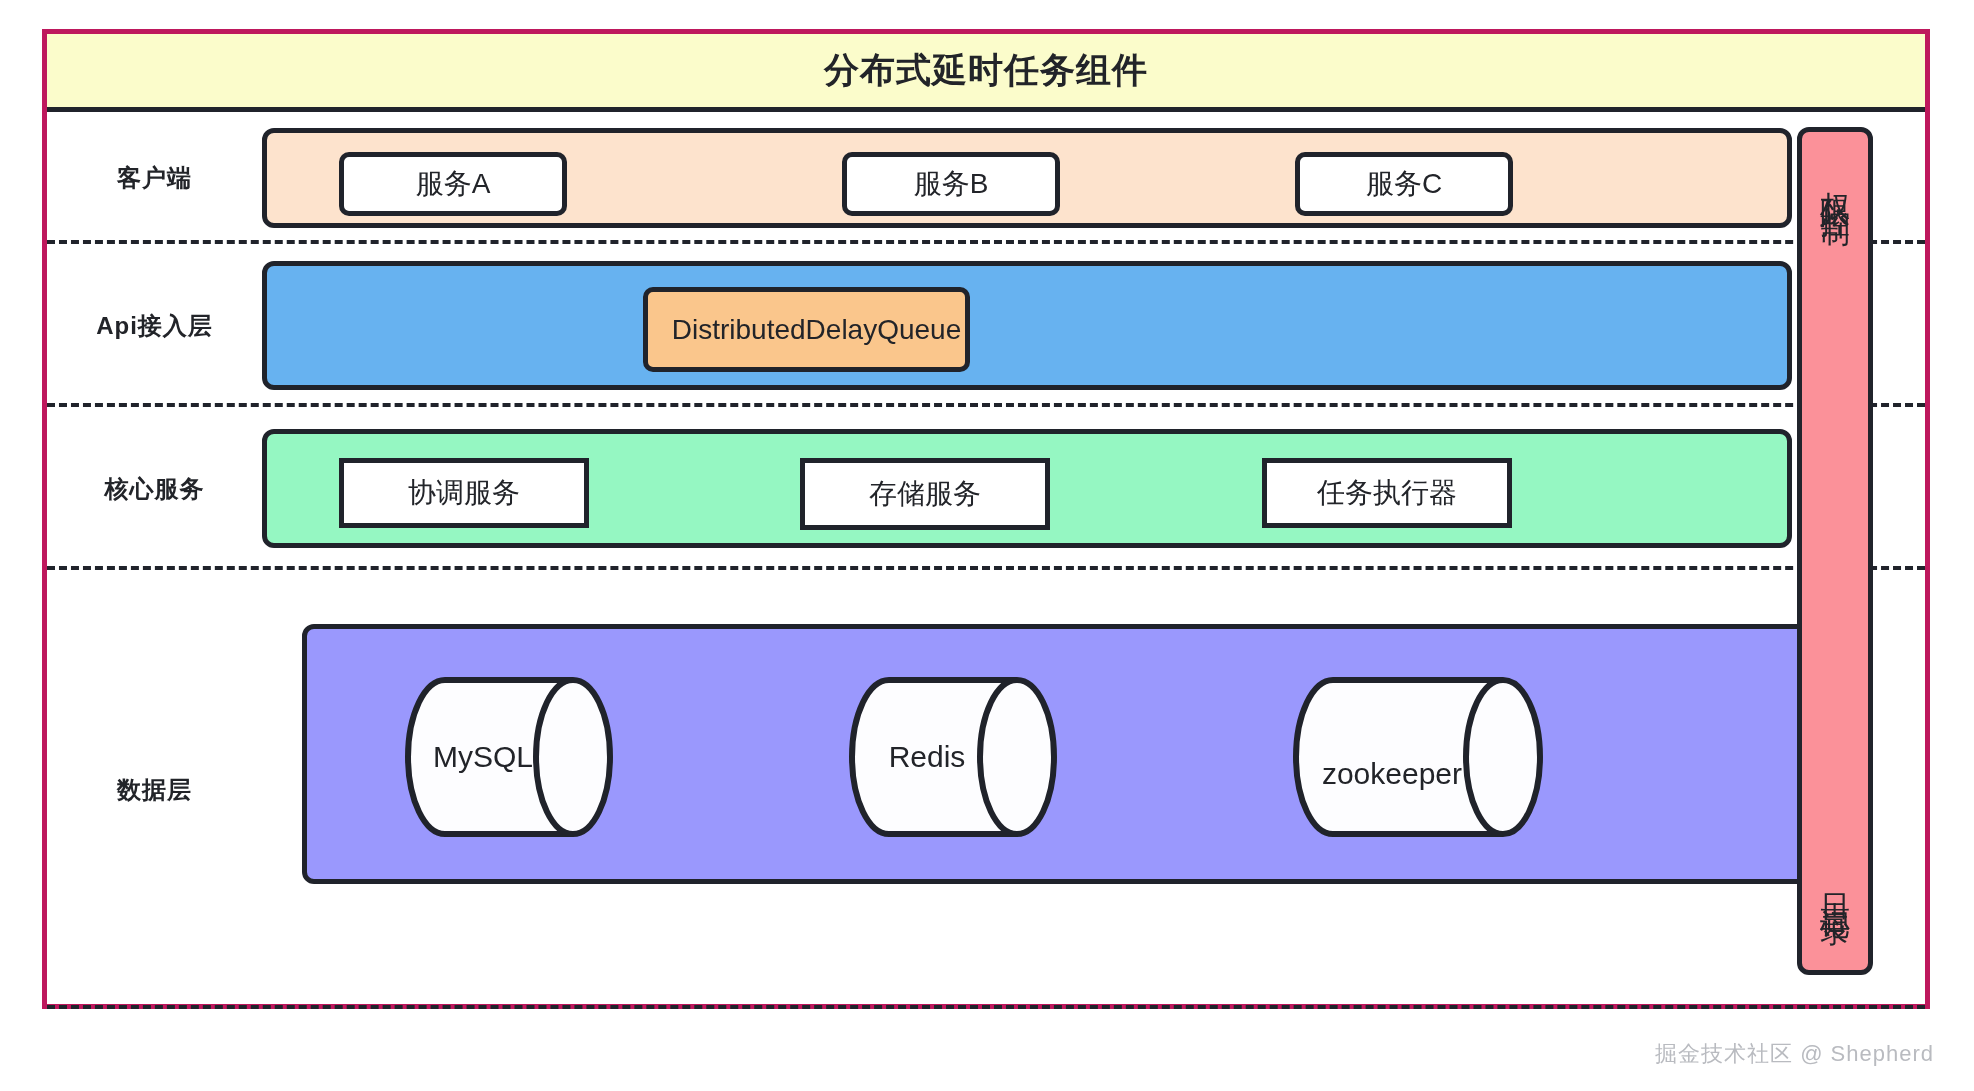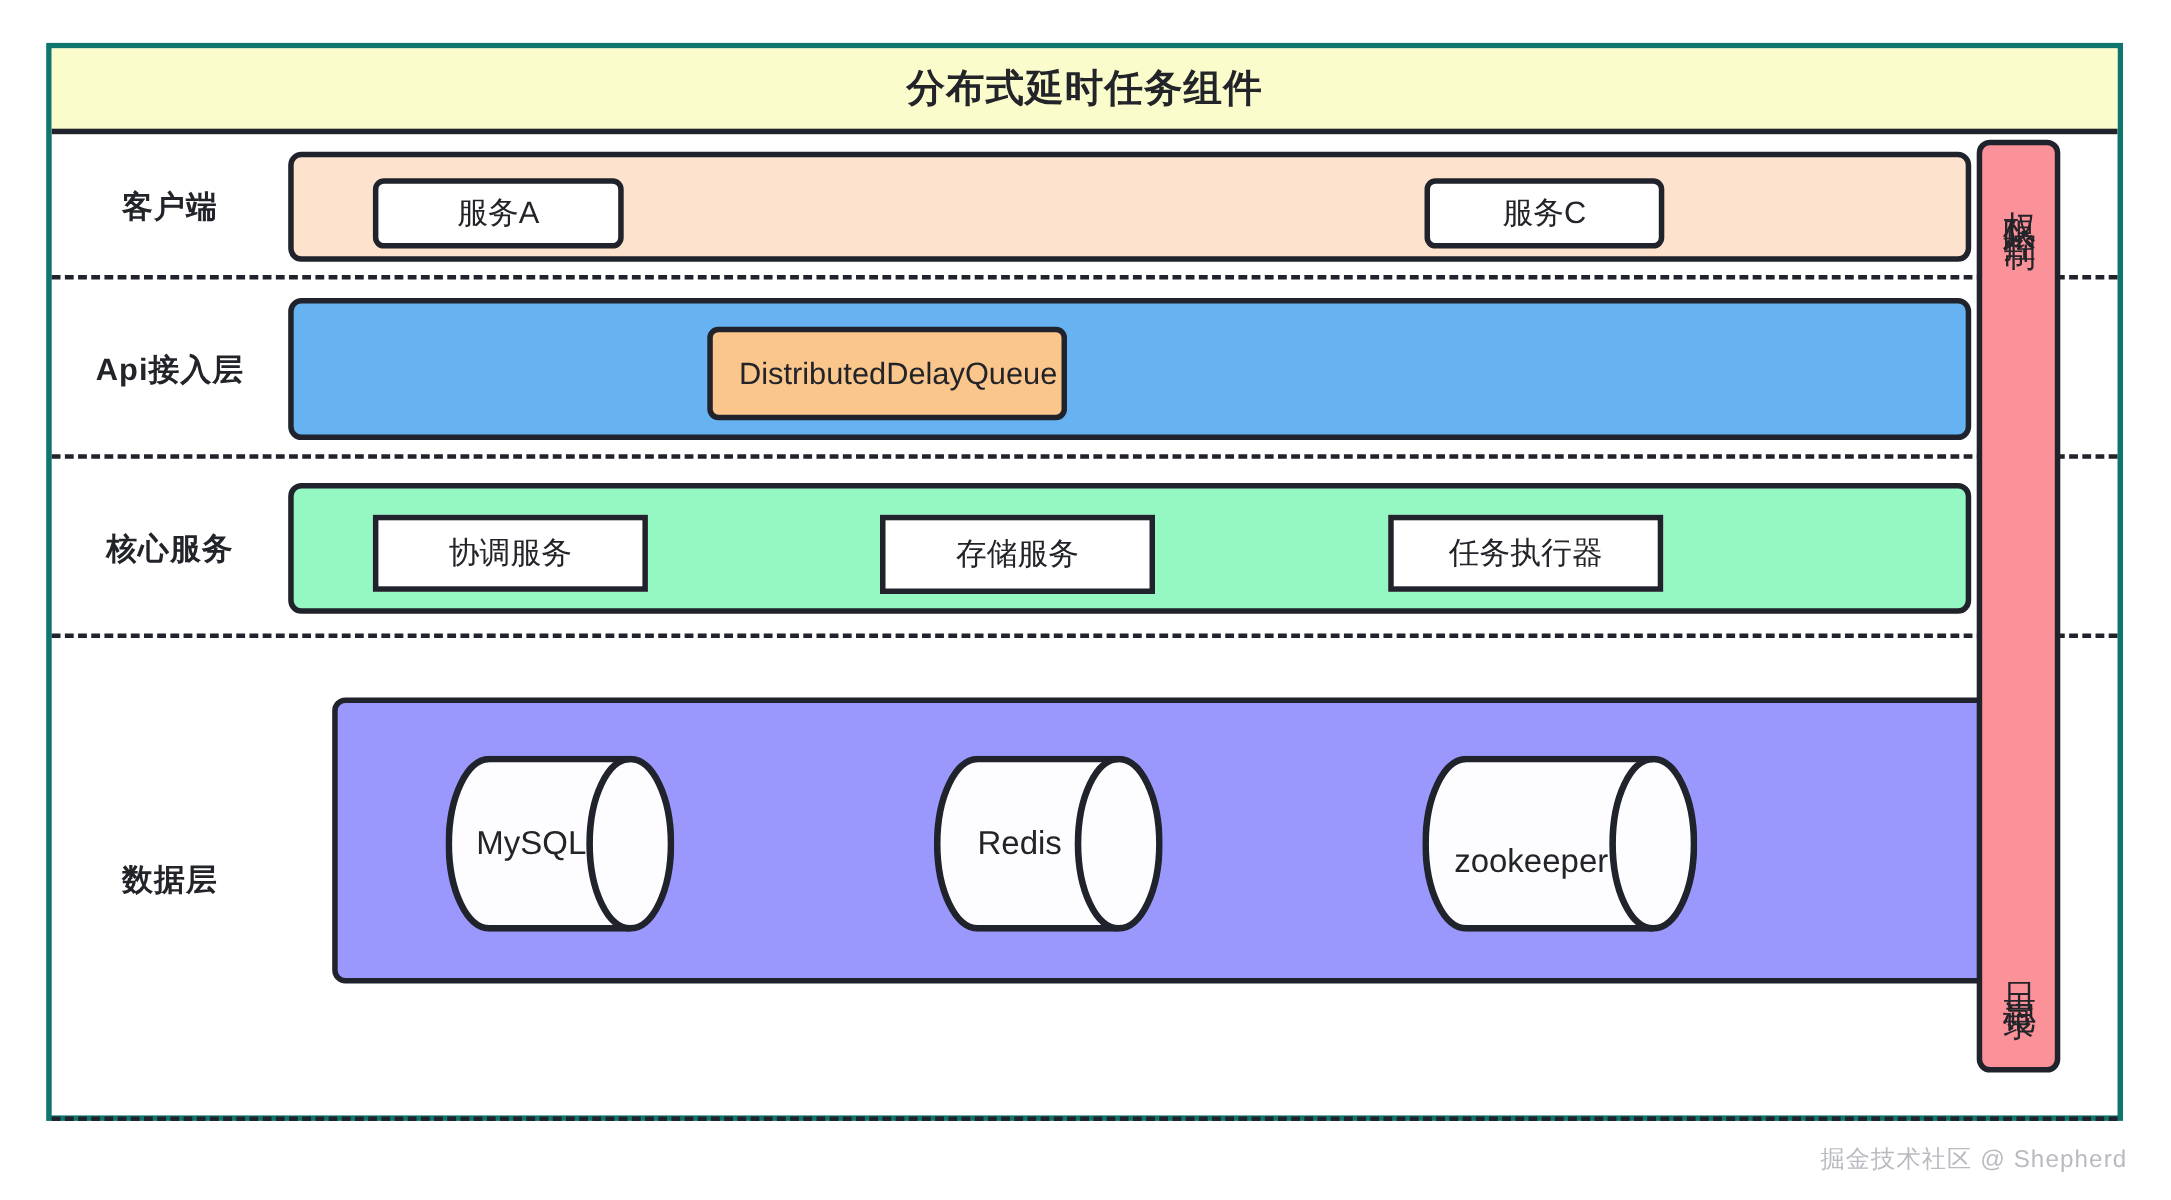--- a/index.html
+++ b/index.html
@@ -12,24 +12,24 @@
     height: 1091px;
     font-family: "Liberation Sans", "DejaVu Sans", sans-serif;
     overflow: hidden;
     position: relative;
   }
 
   
   #diagram-frame {
     position: absolute;
     left: 42px;
-    top: 39px;
+    top: 29px;
     width: 1888px;
     height: 980px;
-    border: 5px solid #0f766e;
+    border: 5px solid #be185d;
     box-sizing: border-box;
     background: #ffffff;
   }
 
   
   #title-band {
     position: absolute;
     left: 0;
     top: 0;
     width: 100%;
@@ -64,21 +64,21 @@
     right: 0;
     bottom: 0;
     height: 0;
     border-bottom: 4px dashed #20232b;
   }
 
   .layer-label {
     width: 215px;
     flex: 0 0 215px;
     text-align: center;
-    font-size: 28px;
+    font-size: 24px;
     font-weight: bold;
     color: #222429;
     letter-spacing: 1px;
   }
 
   
   .band {
     border: 5px solid #20232b;
     border-radius: 12px;
     box-sizing: border-box;
@@ -179,20 +179,23 @@
   <div id="title-band">
     <div class="title-text">分布式延时任务组件</div>
   </div>
 
   <div class="layer-row sep-bottom" style="top:78px; height:132px;">
     <div class="layer-label">客户端</div>
     <div class="band band-client" style="position:absolute; left:215px; top:16px; width:1530px; height:100px;">
       <div class="node node-rounded" style="left:72px; top:19px; width:228px; height:64px;">
         <span>服务A</span>
       </div>
+      <div class="node node-rounded" style="left:575px; top:19px; width:218px; height:64px;">
+        <span>服务B</span>
+      </div>
       <div class="node node-rounded" style="left:1028px; top:19px; width:218px; height:64px;">
         <span>服务C</span>
       </div>
     </div>
   </div>
 
   <div class="layer-row sep-bottom" style="top:210px; height:163px;">
     <div class="layer-label">Api接入层</div>
     <div class="band band-api" style="position:absolute; left:215px; top:17px; width:1530px; height:129px;">
       <div class="node node-orange" style="left:376px; top:21px; width:327px; height:85px;padding-left:20px;">

